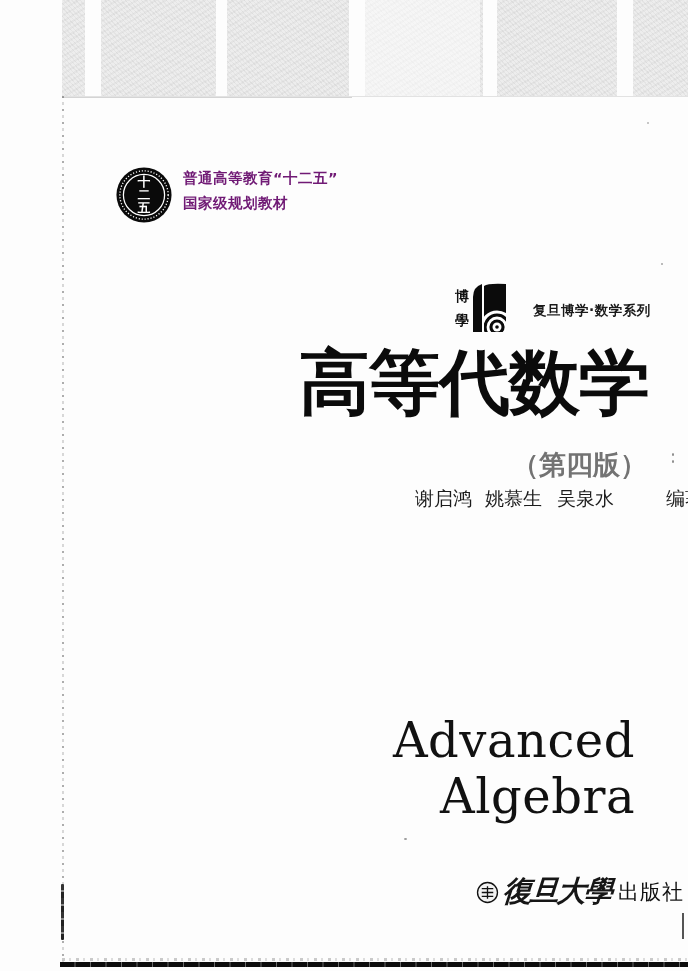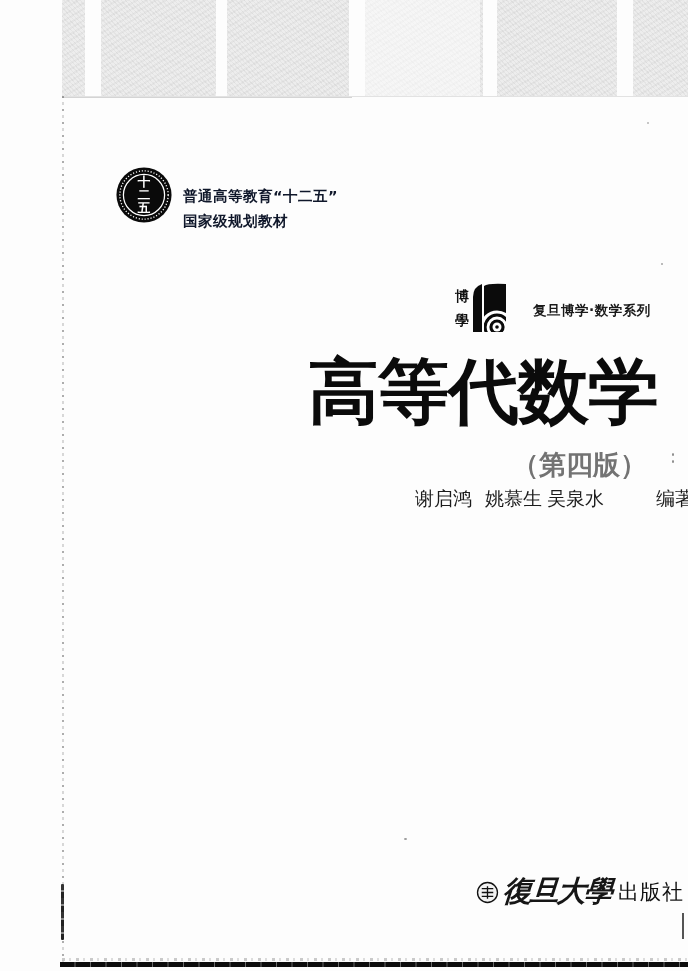--- a/index.html
+++ b/index.html
@@ -50,48 +50,48 @@
   .speck{position:absolute;background:#8a8a8a;border-radius:50%;}
   .sp1{left:672px;top:453px;width:2px;height:3px;}
   .sp2{left:672px;top:460px;width:2px;height:3px;}
   .sp3{left:661px;top:263px;width:2px;height:2px;background:#a5a5a5;}
   .sp4{left:647px;top:122px;width:2px;height:2px;background:#b5b5b5;}
   .sp5{left:404px;top:838px;width:3px;height:2px;background:#9a9a9a;}
   
   .badge{position:absolute;left:115px;top:166px;display:flex;}
   .badge-seal{width:58px;height:58px;}
   .badge-text{
-    position:absolute;left:68px;top:18px;width:220px;
+    position:absolute;left:68px;top:0;width:220px;
     font-family:"DejaVu Sans", sans-serif;font-weight:bold;
-    font-size:14.5px;line-height:25px;letter-spacing:.5px;color:#0f172a;
+    font-size:14.5px;line-height:25px;letter-spacing:.5px;color:#701a75;
     white-space:nowrap;
   }
   
   .series-logo{position:absolute;left:450px;top:280px;width:58px;height:56px;}
   .series-label{
     position:absolute;left:533px;top:302px;
     font-family:"DejaVu Sans", sans-serif;font-weight:600;
     font-size:13.5px;letter-spacing:.5px;color:#1a1a1a;white-space:nowrap;text-align:right;
   }
   
   .title-zh{
-    position:absolute;left:296px;top:344px;margin:12px;
+    position:absolute;left:296px;top:344px;margin:3px;
     font-size:71px;line-height:1;font-weight:bold;letter-spacing:-1px;
     color:#0b0b0b;white-space:nowrap;
   }
   .edition{
     position:absolute;right:41px;top:447px;
     font-size:27px;font-weight:bold;color:#737373;white-space:nowrap;
   }
   .authors{
     position:absolute;left:415px;top:486px;display:flex;align-items:baseline;
     font-size:19px;color:#1c1c1c;white-space:nowrap;
   }
   .authors .name{margin-right:13px;}
-  .authors .name:nth-child(2){margin-right:5px;}
+  .authors .name:nth-child(2){margin-right:15px;}
   .authors .name:nth-child(3){margin-right:52px;}
   .title-en{
     position:absolute;right:53px;top:712px;text-align:right;
     font-size:48px;line-height:56px;color:#111;letter-spacing:.5px;
   }
   
   .publisher{position:absolute;left:476px;top:872px;display:flex;align-items:center;}
   .press-seal{width:23px;height:23px;margin-right:4px;}
   .press-name{
     font-size:29px;font-weight:bold;font-style:italic;letter-spacing:-2px;
@@ -166,20 +166,24 @@
   <h1 class="title-zh">高等代数学</h1>
   <div class="edition">（第四版）</div>
 
   <div class="authors">
     <span class="name">谢启鸿</span>
     <span class="name">姚慕生</span>
     <span class="name">吴泉水</span>
     <span class="role">编著</span>
   </div>
 
+  <div class="title-en">
+    <div>Advanced</div>
+    <div>Algebra</div>
+  </div>
 
   <div class="publisher">
     <svg class="press-seal" viewBox="0 0 24 24">
       <circle cx="12" cy="12" r="10.4" fill="#f2f2f2" stroke="#111" stroke-width="1.4"></circle>
       <path d="M6,8 H18 M6,12 H18 M6,16 H18 M12,5.5 V18.5" stroke="#111" stroke-width="1.4" fill="none"></path>
     </svg>
     <span class="press-name">復旦大學</span>
     <span class="press-suffix">出版社</span>
   </div>
 

